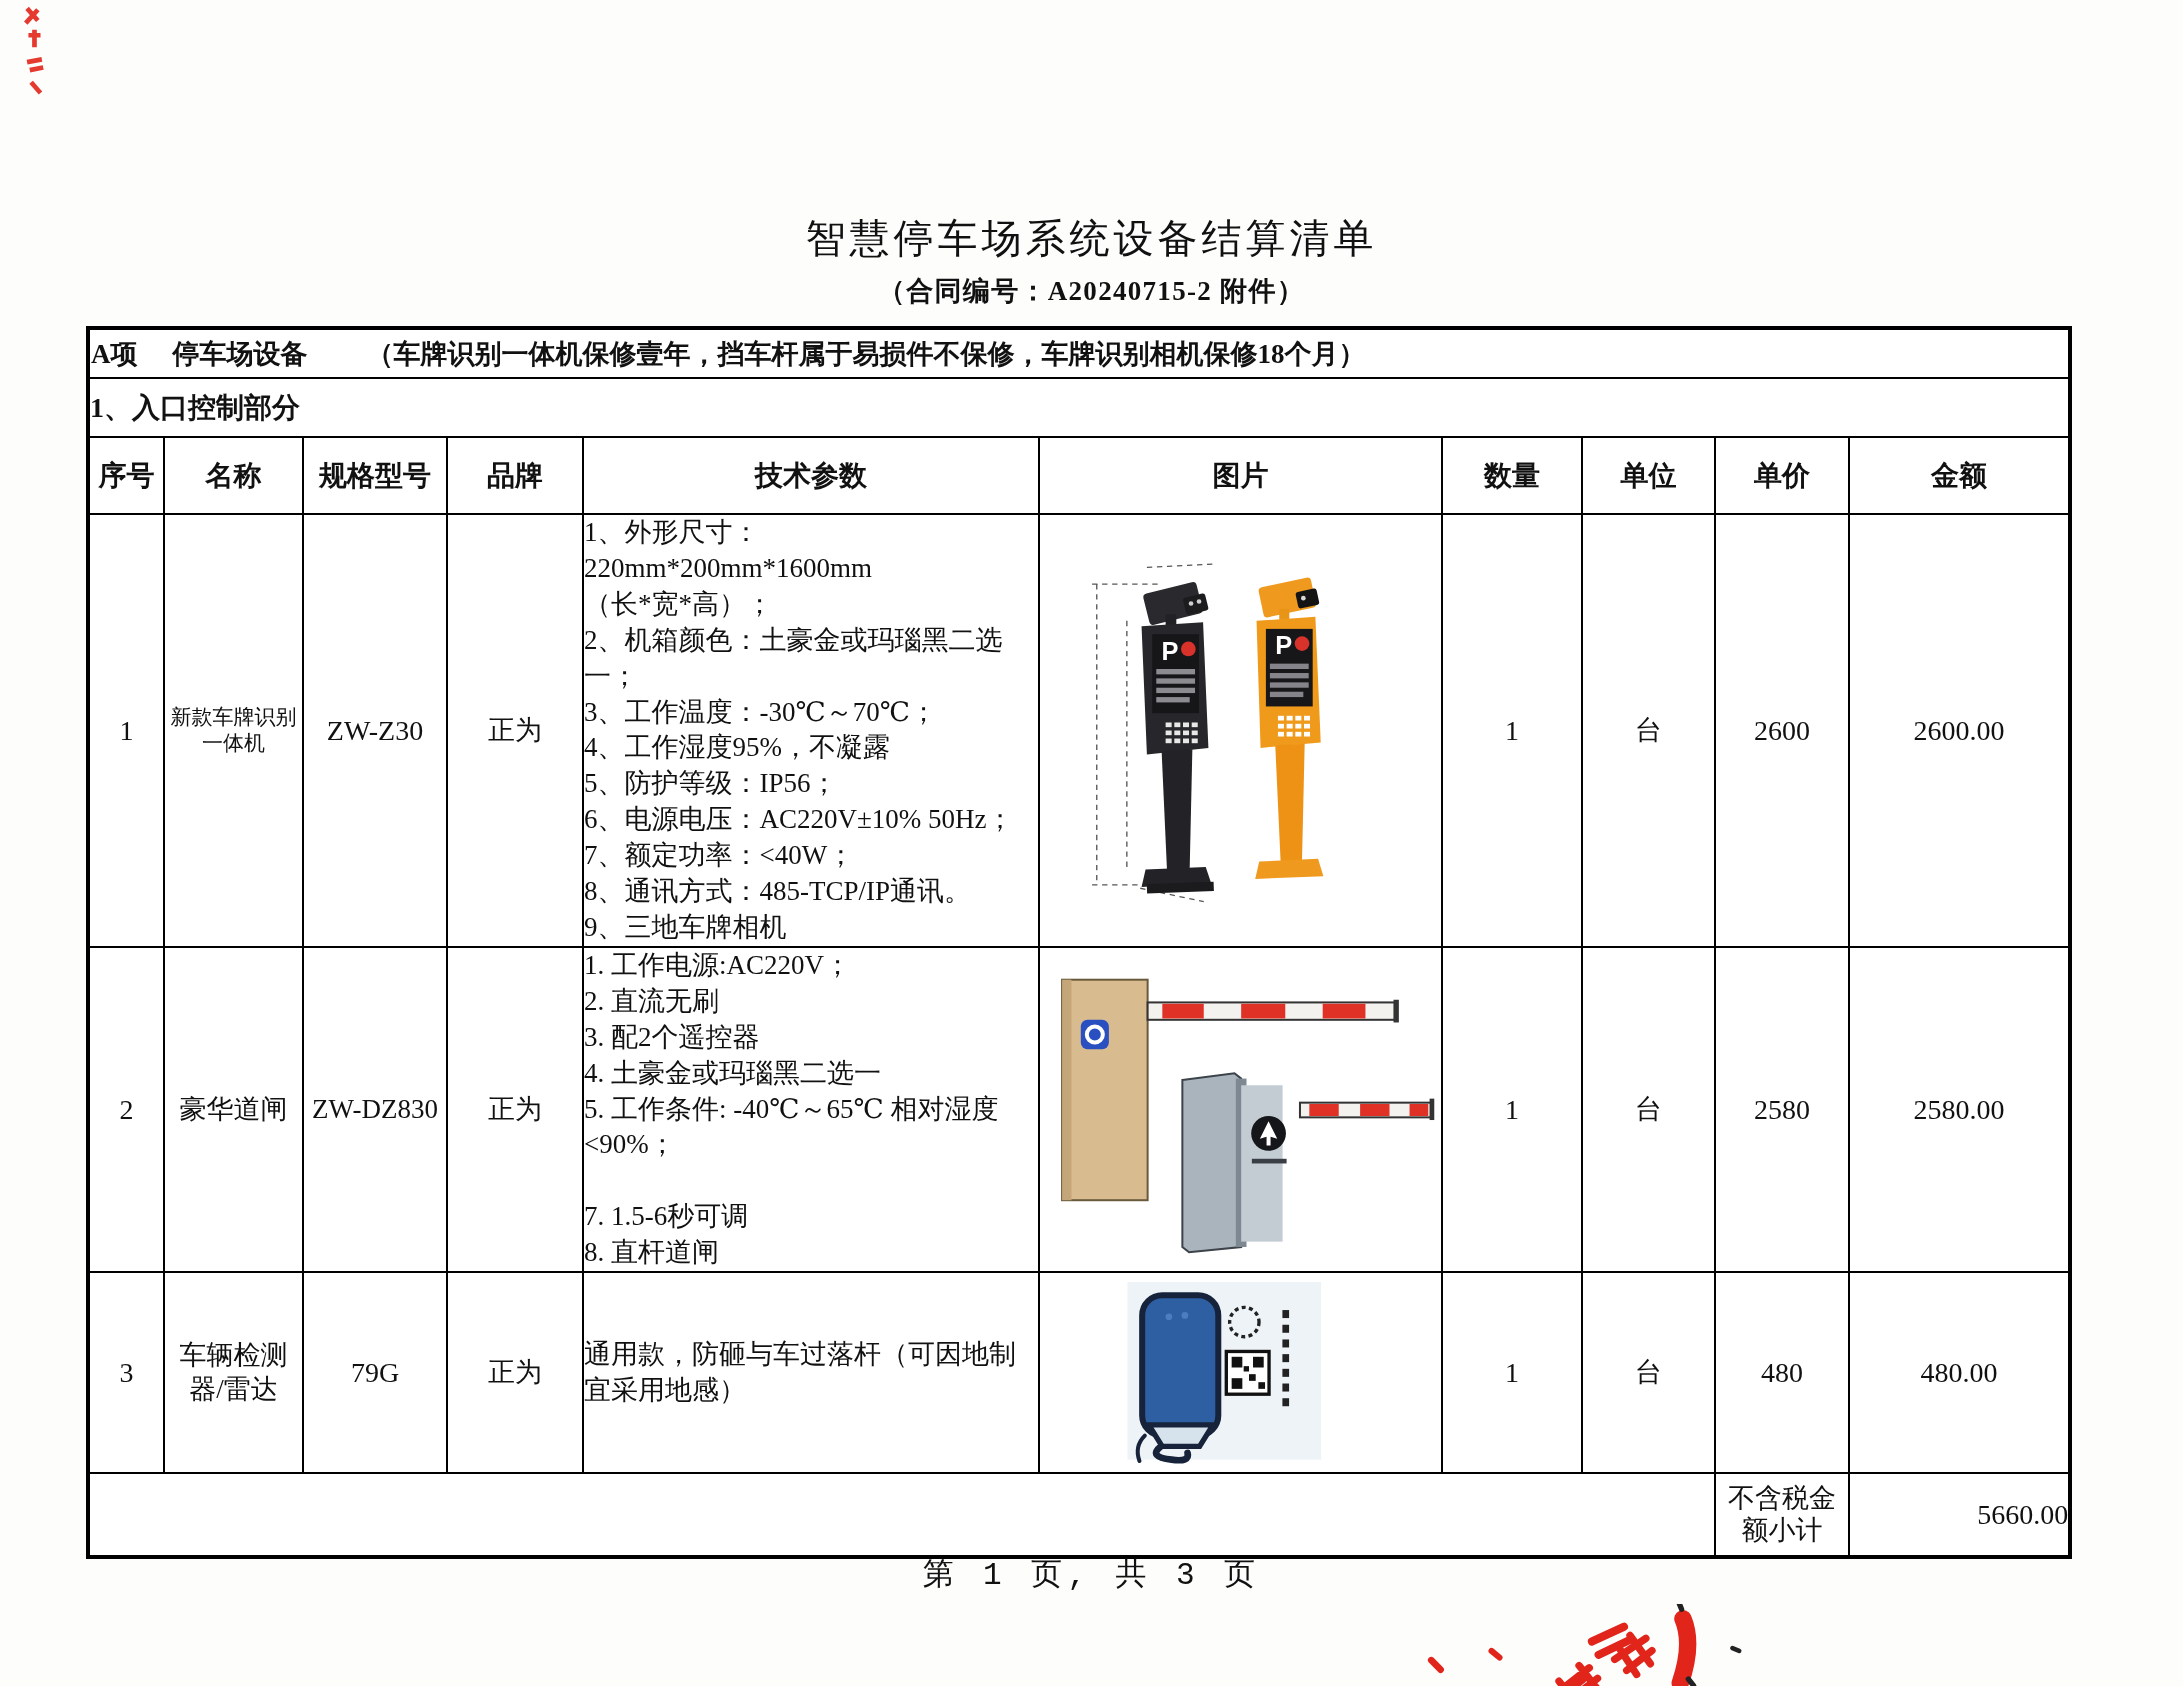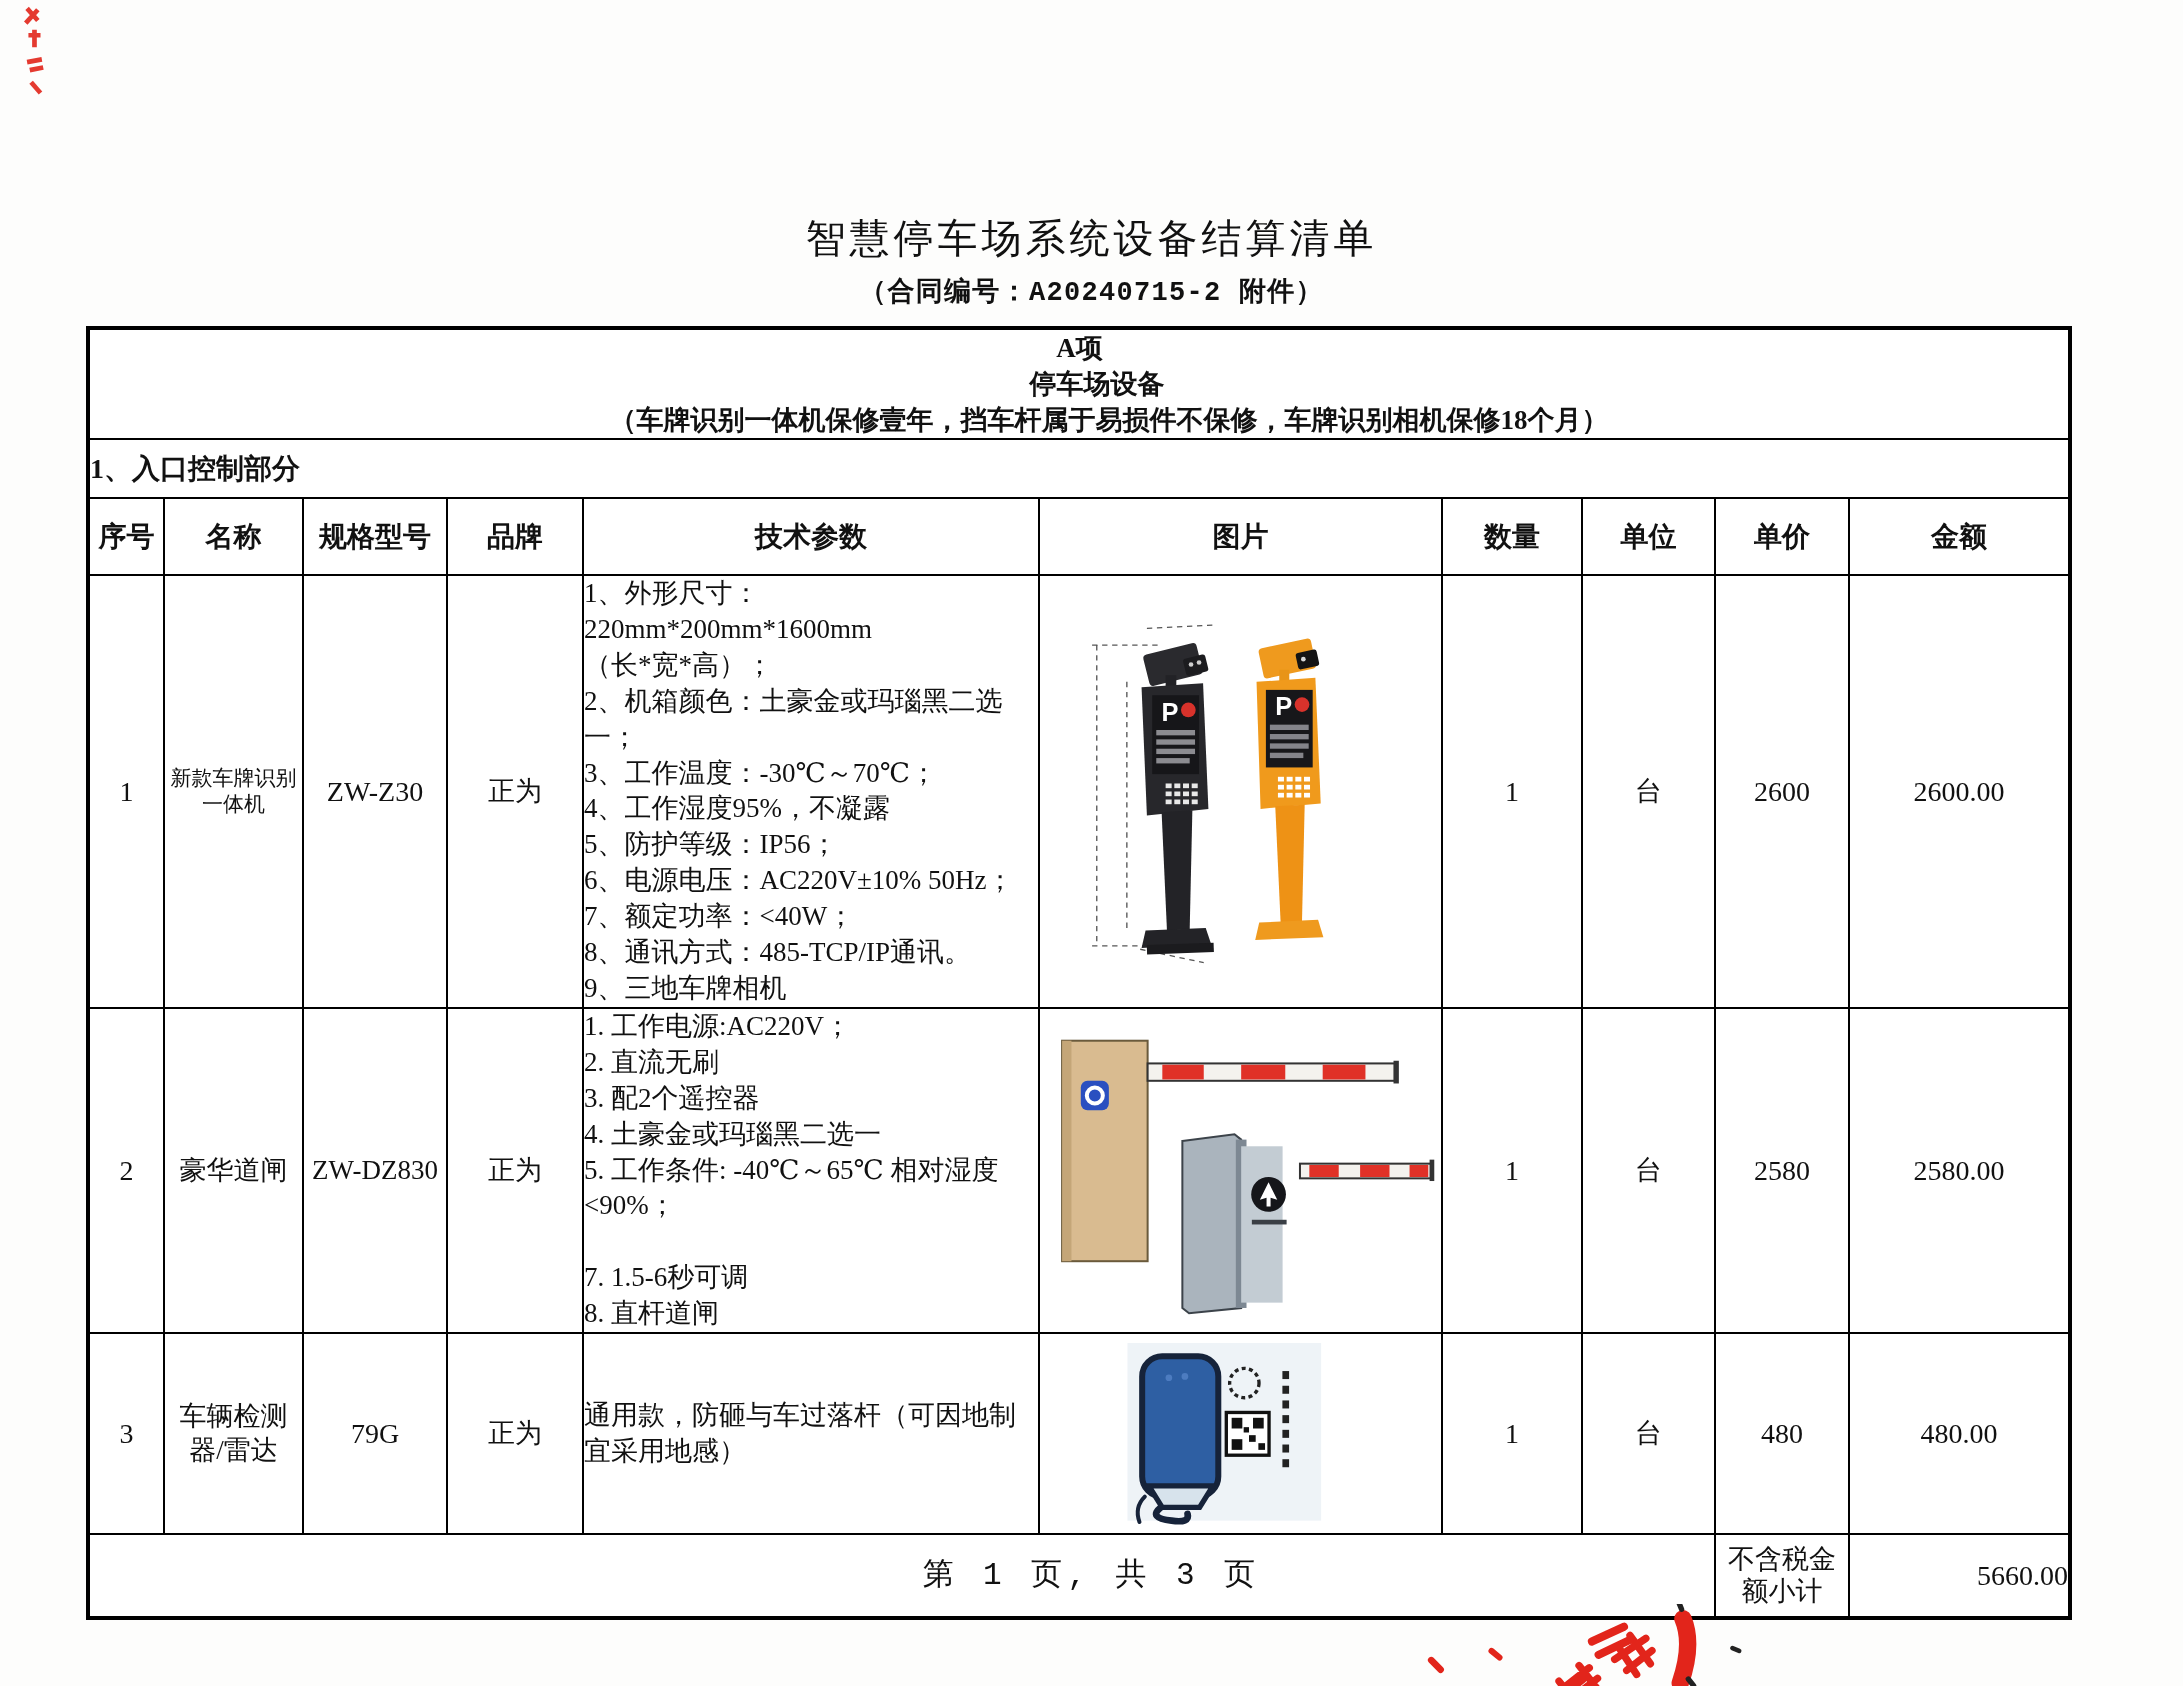--- a/index.html
+++ b/index.html
@@ -3,28 +3,28 @@
 <meta charset="utf-8">
 <style>
   html,body{margin:0;padding:0;background:#9a9a9a;}
   .page{
     position:relative;width:2183px;height:1687px;background:#fdfdfc;
     font-family:"Liberation Serif","DejaVu Serif",serif;color:#111;overflow:hidden;
   }
   .doc-title{position:absolute;top:211px;left:0;width:100%;text-align:center;
     font-size:40px;font-weight:normal;letter-spacing:4px;}
   .doc-subtitle{position:absolute;top:273px;left:0;width:100%;text-align:center;
-    font-size:27px;font-weight:bold;letter-spacing:1.3px;font-family:Liberation Mono, monospace;}
+    font-size:27px;font-weight:bold;letter-spacing:1.3px;}
   table.main{position:absolute;left:86px;top:326px;width:1983px;
     border-collapse:collapse;table-layout:fixed;background:#fff;}
   table.main{border:4.7px solid #000;}
   table.main td,table.main th{border:2px solid #000;padding:0;overflow:hidden;}
   .row-a td{border-bottom-width:5.4px;}
   .row-a .a-line{display:flex;align-items:center;padding-left:1px;
-    font-size:27px;font-weight:bold;flex-direction:column;}
+    font-size:27px;font-weight:bold;}
   .row-a .a-code{flex:0 0 auto;}
   .row-a .a-name{margin-left:35px;}
   .row-a .a-note{margin-left:59px;}
   .row-part td{border-bottom-width:4px;font-size:28px;font-weight:bold;
     padding-left:8px;}
   .row-header th{border-bottom-width:4px;font-size:28px;font-weight:bold;
     text-align:center;vertical-align:middle;}
   .cell-c{text-align:center;vertical-align:middle;font-size:28px;line-height:1.25;}
   .cell-specs{vertical-align:top;font-size:27px;line-height:1.33;
     padding:9.4px 5.4px 5.4px 10.7px;white-space:pre-line;}

